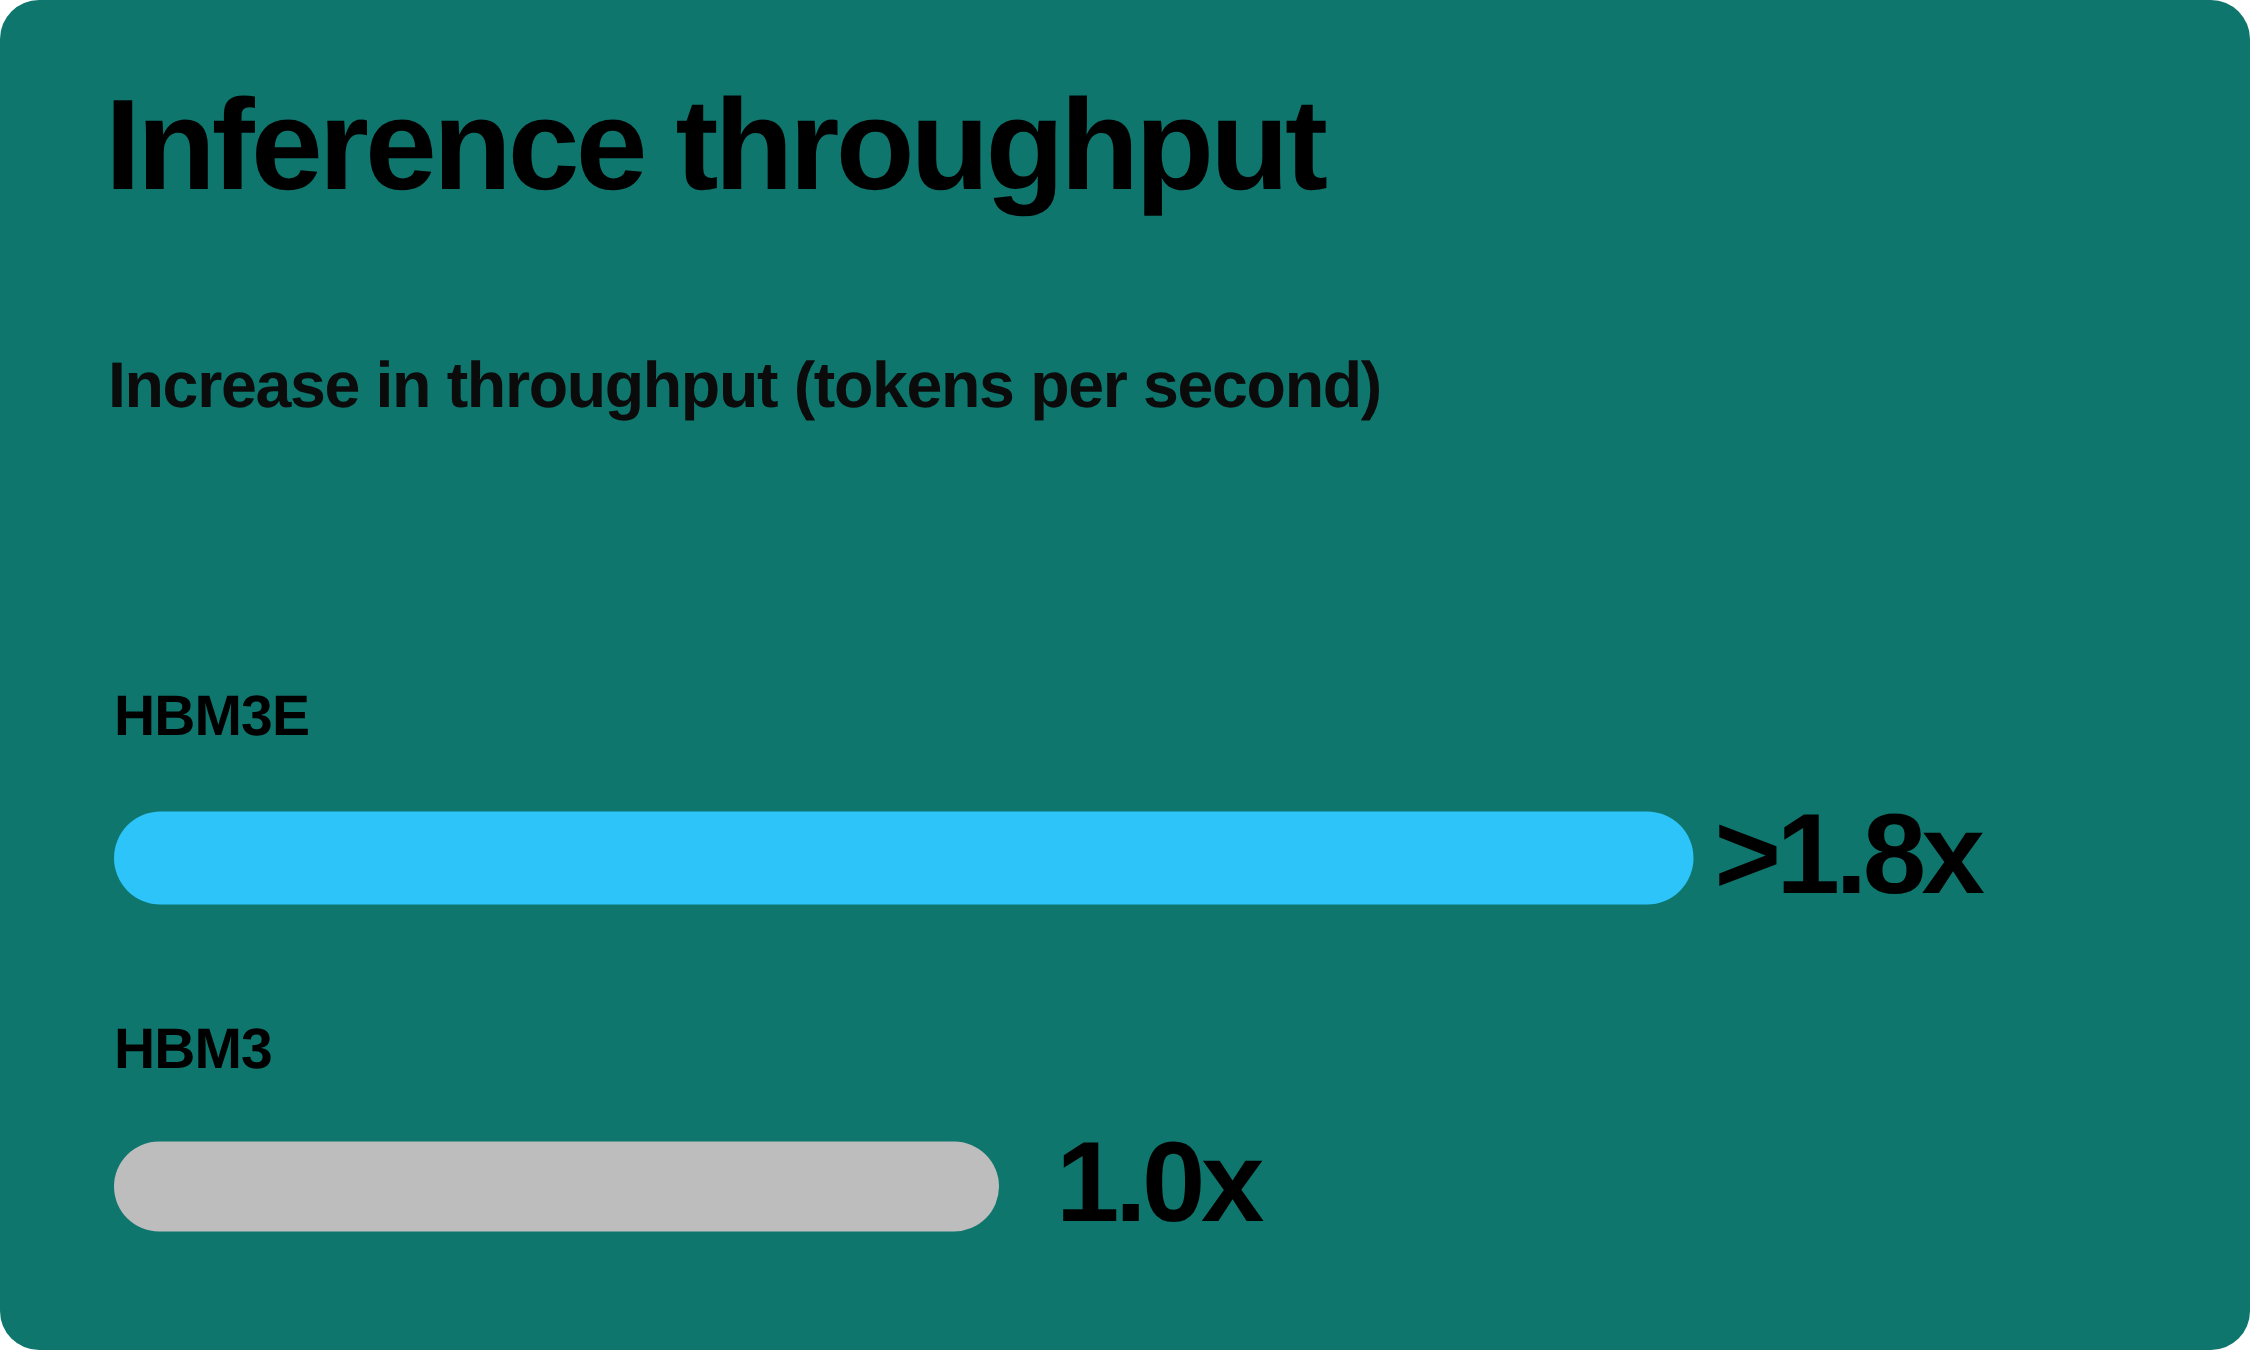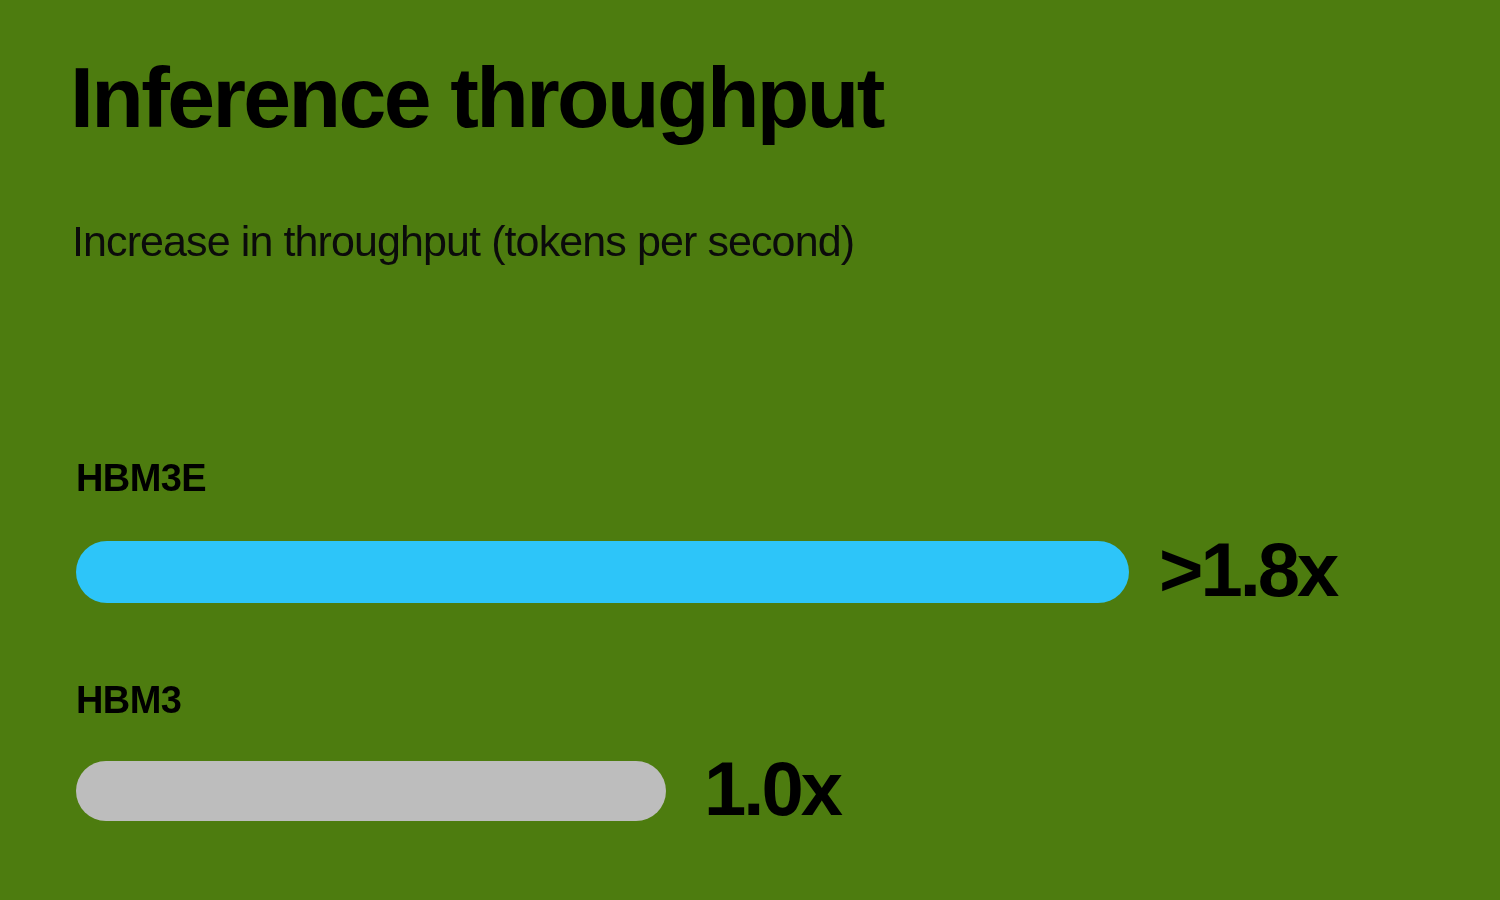--- a/index.html
+++ b/index.html
@@ -34,23 +34,23 @@
     font-weight: 700;
     letter-spacing: -2.6px;
     color: #000000;
     line-height: 1.05;
     white-space: nowrap;
   }
 
   .chart-subtitle {
     position: absolute;
     left: 72px;
-    top: 203px;
+    top: 219px;
     font-size: 43px;
-    font-weight: 400;
+    font-weight: 700;
     letter-spacing: -0.9px;
     color: #0b0b0b;
     line-height: 76px;
     white-space: nowrap;
   }
   .chart-subtitle .sub-line {
     display: block;
   }
 
   
@@ -105,34 +105,34 @@
 
   .group-hbm3 .bar-track { height: 60px; }
   .group-hbm3 .bar-row   { top: 84px; gap: 11px; }
 
   .bar-value {
     font-size: 76px;
     font-weight: 700;
     letter-spacing: -3px;
     color: #000000;
     line-height: 62px;
-    margin-left: 30px;
+    margin-left: 14px;
     position: relative;
     top: -2px;
     white-space: nowrap;
   }
   .group-hbm3 .bar-value {
     margin-left: 27px;
     line-height: 60px;
   }
 </style>
 </head>
 <body style="background: rgb(255, 255, 255);">
 
-<div class="canvas" style="background: #4d7c0f;">
+<div class="canvas" style="background: #0f766e; border-radius: 26px;">
 
   <div class="chart-title">Inference throughput</div>
 
   <div class="chart-subtitle">
     <span class="sub-line">Increase in throughput (tokens per second)</span>
   </div>
 
   <div class="plot-area">
 
     <div class="bar-group group-hbm3e">

